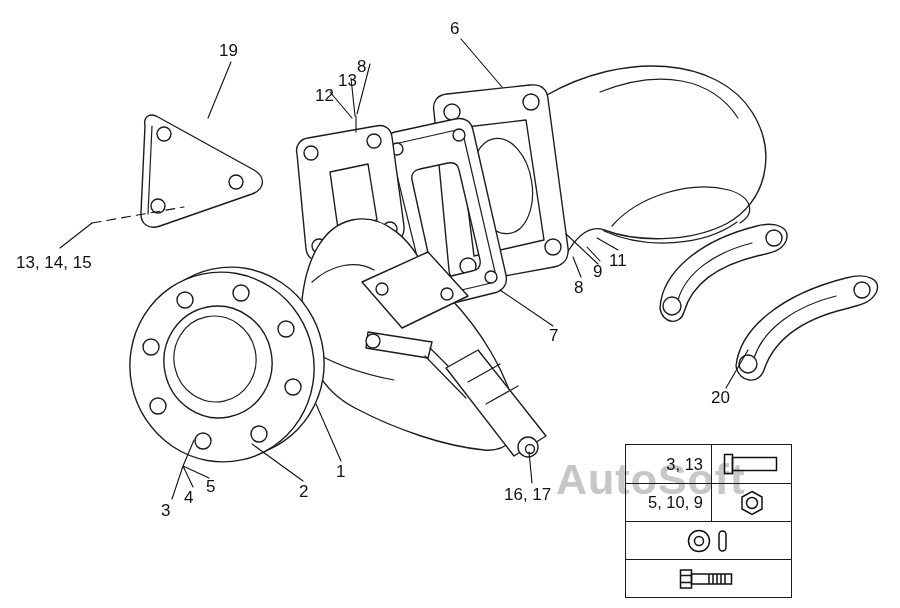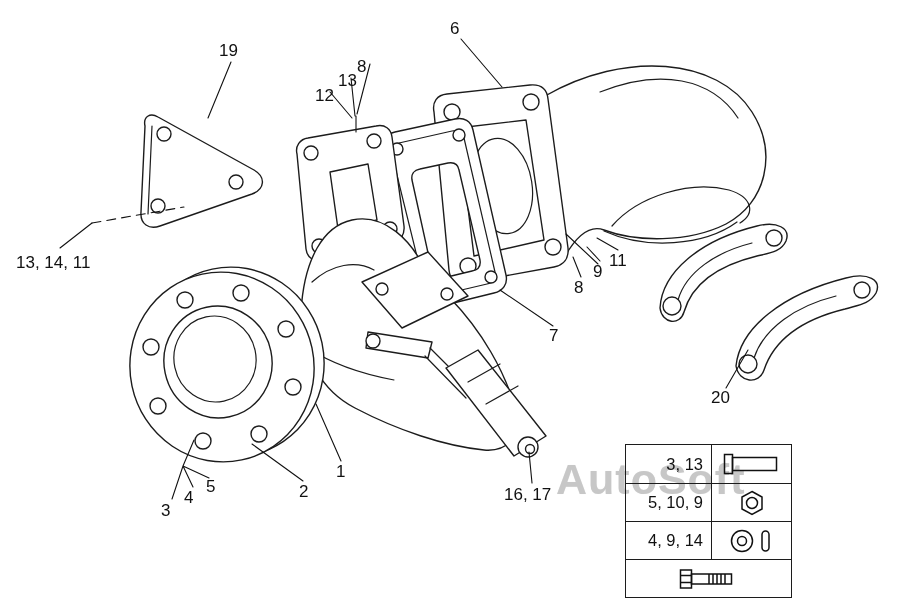--- a/index.html
+++ b/index.html
@@ -144,21 +144,21 @@
     </g>
   </svg>
 
   <div class="watermark">AutoSoft</div>
 
   <div class="callout" style="left:219px;top:42px">19</div>
   <div class="callout" style="left:315px;top:87px">12</div>
   <div class="callout" style="left:338px;top:72px">13</div>
   <div class="callout" style="left:357px;top:58px">8</div>
   <div class="callout" style="left:450px;top:20px">6</div>
-  <div class="callout" style="left:16px;top:254px">13, 14, 11</div>
+  <div class="callout" style="left:16px;top:254px">13, 14, 15</div>
   <div class="callout" style="left:574px;top:279px">8</div>
   <div class="callout" style="left:593px;top:263px">9</div>
   <div class="callout" style="left:609px;top:252px">11</div>
   <div class="callout" style="left:549px;top:327px">7</div>
   <div class="callout" style="left:711px;top:389px">20</div>
   <div class="callout" style="left:336px;top:463px">1</div>
   <div class="callout" style="left:299px;top:483px">2</div>
   <div class="callout" style="left:161px;top:502px">3</div>
   <div class="callout" style="left:184px;top:489px">4</div>
   <div class="callout" style="left:206px;top:478px">5</div>
@@ -177,21 +177,20 @@
     <div class="legend-row">
       <div class="legend-label">5, 10, 9</div>
       <div class="legend-icon">
         <svg width="26" height="26" viewBox="0 0 26 26">
           <polygon points="13,1.5 23,7 23,19 13,24.5 3,19 3,7"></polygon>
           <circle cx="13" cy="13" r="5.5"></circle>
         </svg>
       </div>
     </div>
     <div class="legend-row">
-      <div class="legend-label">4, 9, 14</div>
       <div class="legend-icon">
         <svg width="46" height="26" viewBox="0 0 46 26">
           <circle cx="13" cy="13" r="10.5"></circle>
           <circle cx="13" cy="13" r="4.5"></circle>
           <rect x="33" y="3" width="7" height="20" rx="3.5"></rect>
         </svg>
       </div>
     </div>
     <div class="legend-row">
       <div class="legend-icon">

